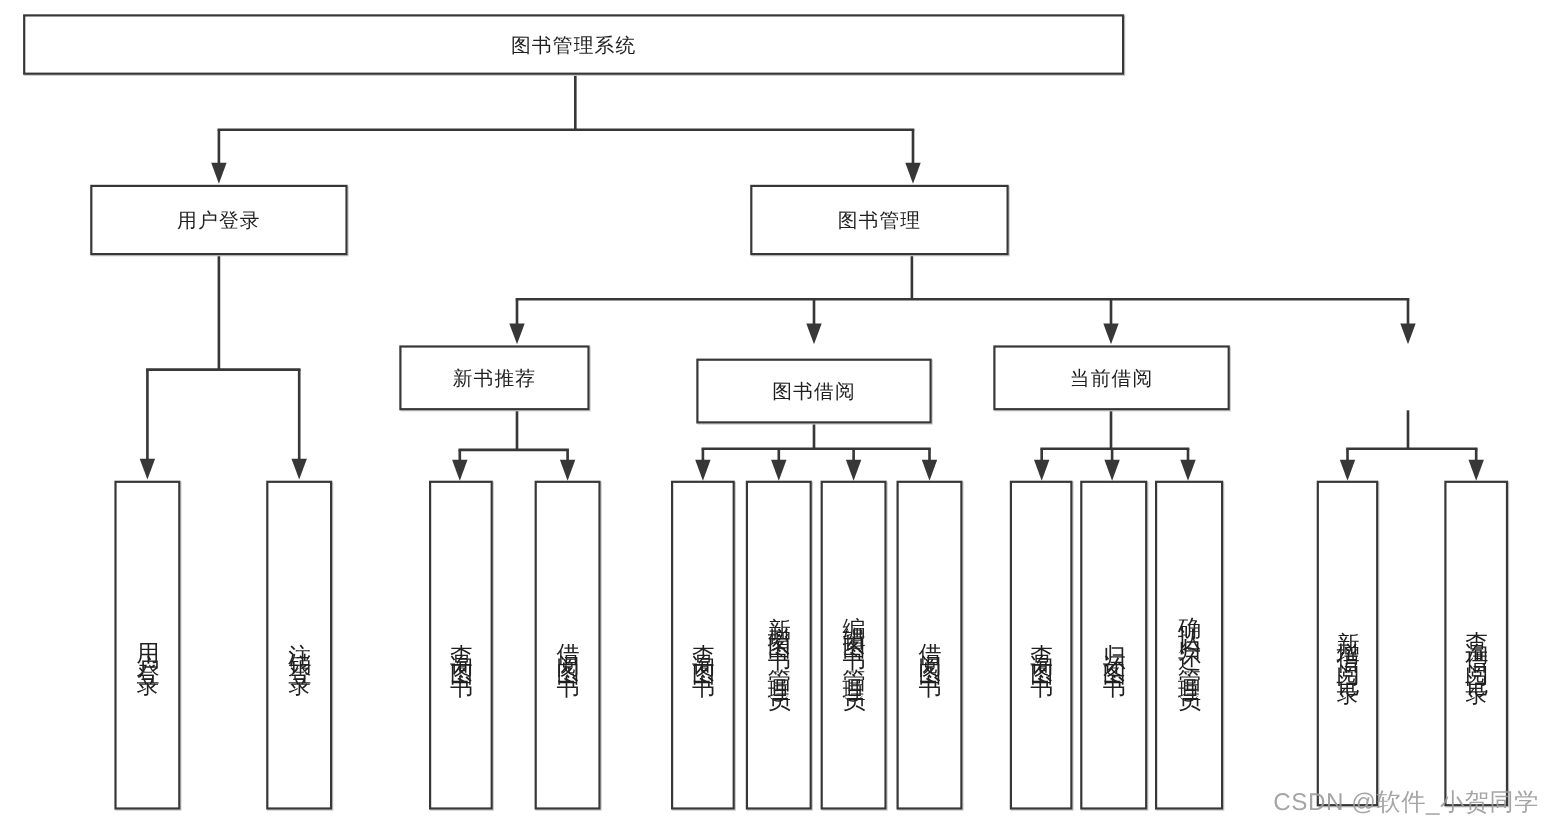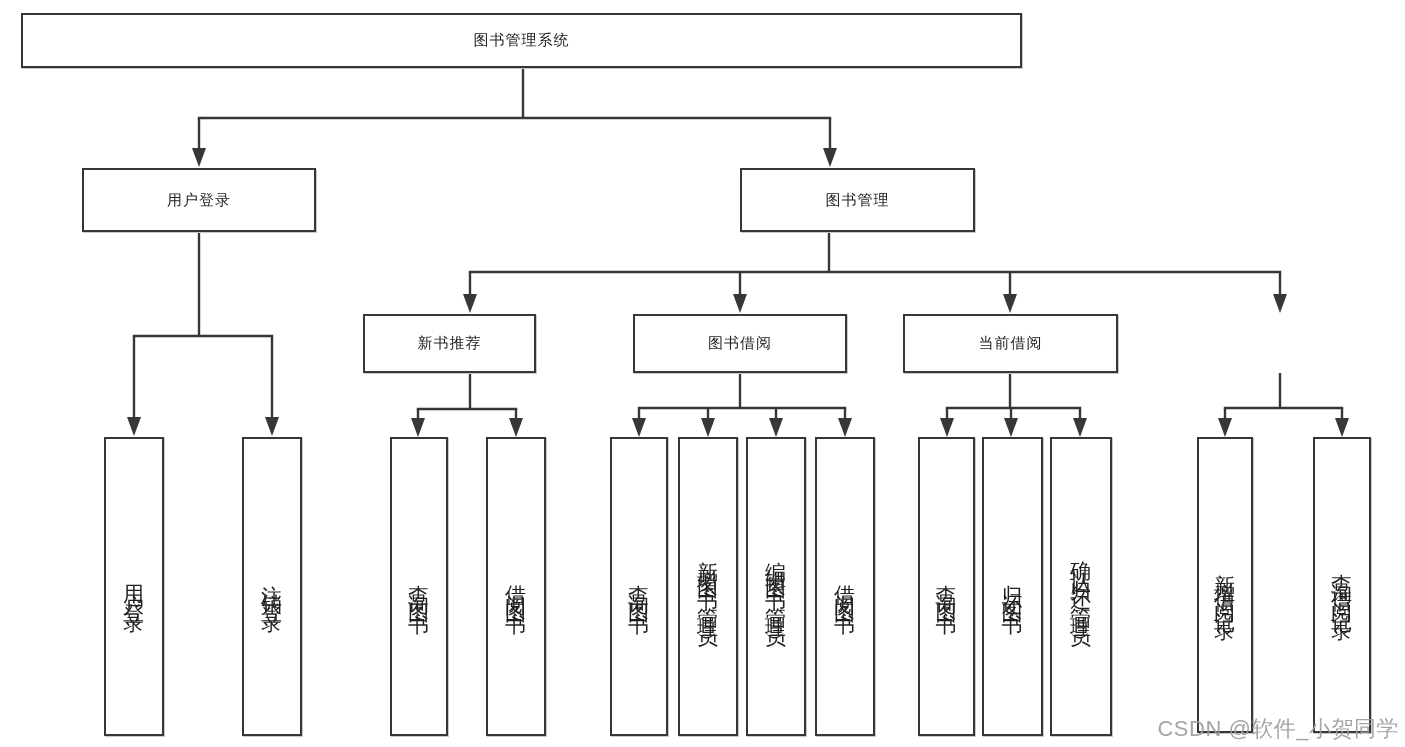--- a/index.html
+++ b/index.html
@@ -23,35 +23,35 @@
   #connectors polygon{fill:var(--line);stroke:none;}
   .box{
     position:absolute;
     box-sizing:border-box;
     background:var(--box_fill);
     border:2.5px solid var(--line);
     box-shadow:1px 1px 0 #c9c9c9;
     display:flex;align-items:center;justify-content:center;
     z-index:2;
   }
-  .h{font-size:15px;letter-spacing:1px;white-space:nowrap;}
+  .h{font-size:18px;letter-spacing:1px;white-space:nowrap;}
   .v{
     writing-mode:vertical-rl;
     text-orientation:mixed;
     font-size:21px;
     letter-spacing:0.45em;
     line-height:1;
     white-space:nowrap;
   }
   
   .root{left:21px;top:13px;width:1001px;height:55px;}
   .l2a{left:82px;top:168px;width:234px;height:64px;}
-  .l2b{left:740px;top:168px;width:235px;height:64px;}
+  .l2b{left:682px;top:168px;width:235px;height:64px;}
   .l3a{left:363px;top:314px;width:173px;height:59px;}
-  .l3b{left:633px;top:314px;width:214px;height:59px;}
+  .l3b{left:633px;top:326px;width:214px;height:59px;}
   .l3c{left:903px;top:314px;width:215px;height:59px;}
   .l3d{left:1173px;top:314px;width:214px;height:59px;}
   
   .f1{left:104px;top:437px;width:60px;height:299px;}
   .f2{left:242px;top:437px;width:60px;height:299px;}
   .f3{left:390px;top:437px;width:58px;height:299px;}
   .f4{left:486px;top:437px;width:60px;height:299px;}
   .f5{left:610px;top:437px;width:58px;height:299px;}
   .f6{left:678px;top:437px;width:60px;height:299px;}
   .f7{left:746px;top:437px;width:60px;height:299px;}

